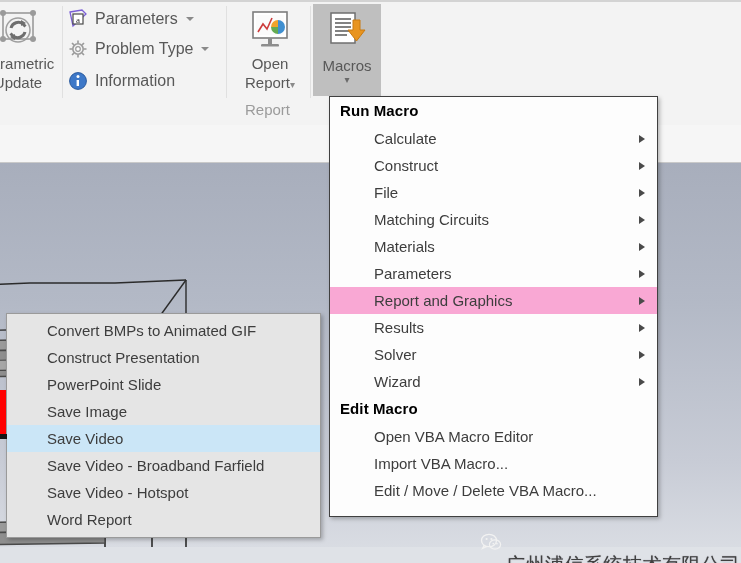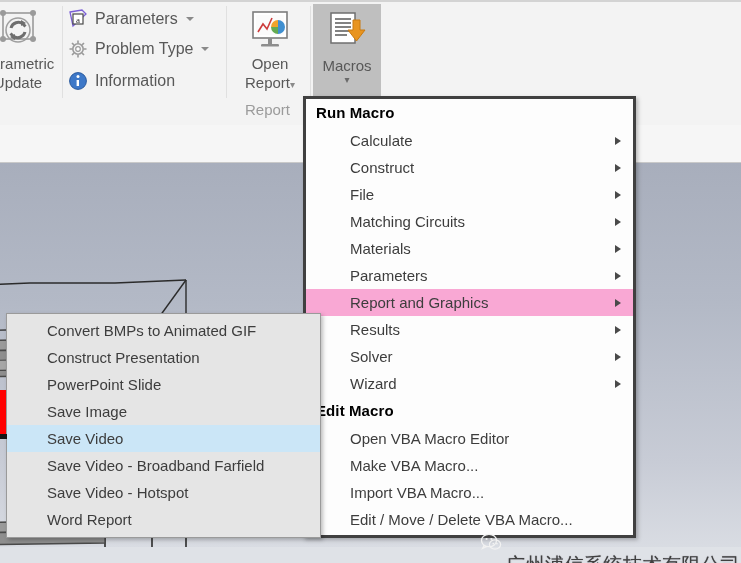--- a/index.html
+++ b/index.html
@@ -137,26 +137,26 @@
     left: 0; top: 163px;
     width: 741px; height: 400px;
     background: linear-gradient(to bottom, #a8aebc 0%, #b3b9c6 35%, #c8ccd6 75%, #dcdfe5 100%);
     overflow: hidden;
   }
   #viewport svg { display: block; }
 
   
   #macro-menu {
     position: absolute;
-    left: 303px; top: 96px;
+    left: 329px; top: 96px;
     width: 327px;
     background: #fdfdfd;
-    border: 3px solid #404040;
+    border: 1px solid #404040;
     box-shadow: 2px 2px 4px rgba(0,0,0,0.25);
-    padding-bottom: 2px;
+    padding-bottom: 12px;
   }
   .menu-header {
     font-size: 15px;
     font-weight: bold;
     color: #000000;
     padding: 5px 0 6px 10px;
     letter-spacing: 0.1px;
   }
   .menu-row {
     position: relative;
@@ -428,23 +428,20 @@
       <span>Wizard</span>
       <span class="arrow"></span>
     </div>
 
     <div class="menu-header">Edit Macro</div>
 
     <div class="menu-row">
       <span>Open VBA Macro Editor</span>
     </div>
     <div class="menu-row">
-      <span>Make VBA Macro...</span>
-    </div>
-    <div class="menu-row">
       <span>Import VBA Macro...</span>
     </div>
     <div class="menu-row">
       <span>Edit / Move / Delete VBA Macro...</span>
     </div>
   </div>
 
   <div id="sub-menu">
     <div class="sub-row">
       <span>Convert BMPs to Animated GIF</span>

